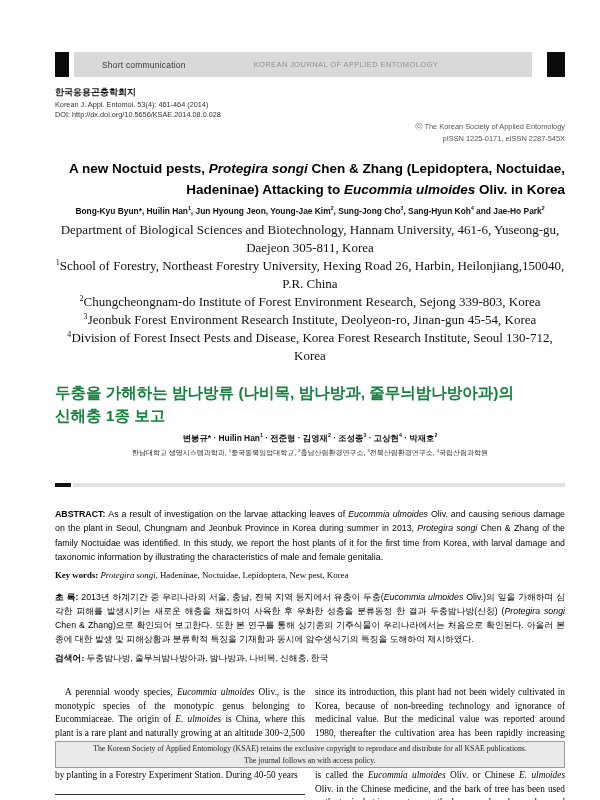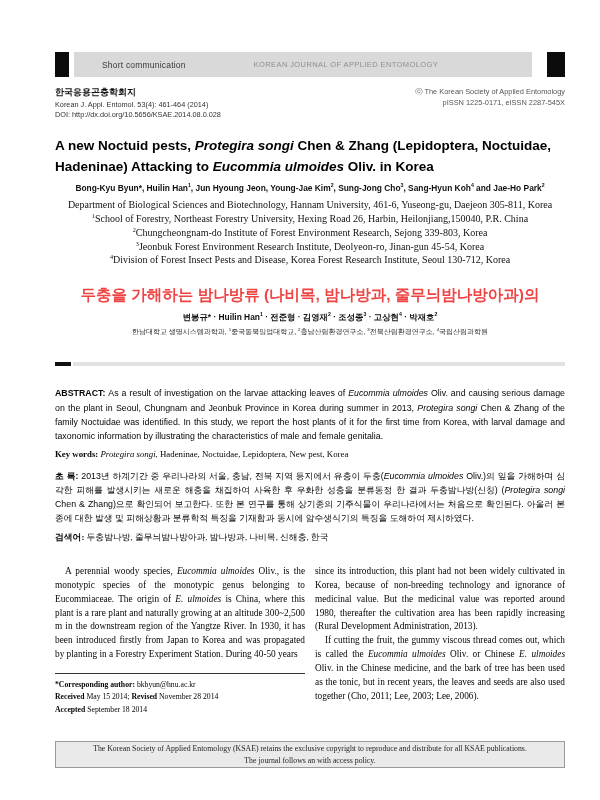--- a/index.html
+++ b/index.html
@@ -9,31 +9,31 @@
   
   .band { display:flex; height:25px; }
   .band-sq { background:#0c0c0c; }
   .band-sq.left { width:14px; margin-right:5px; }
   .band-sq.right { width:18px; margin-left:15px; }
   .band-bar { flex:1; background:#d9d9d9; display:flex; align-items:center; font-family:"Liberation Sans",sans-serif; }
   .band-type { font-size:8.5px; color:#3a3a3a; margin-left:28px; letter-spacing:.2px; }
   .band-journal { font-size:7.5px; color:#8f8f8f; margin-left:68px; letter-spacing:.4px; }
 
   
-  .masthead { margin-top:9px; display:flex; justify-content:space-between; font-family:"Liberation Sans",sans-serif; }
+  .masthead { margin-top:9px; display:flex; justify-content:space-between; font-family:"Liberation Sans",sans-serif;flex-direction:column; }
   .mh-left { font-size:7.3px; line-height:1.5; color:#333; }
   .mh-kr { font-size:9px; font-weight:bold; color:#111; }
   .mh-right { text-align:right; font-size:7.4px; line-height:1.55; color:#555; }
 
   
-  .title-en { margin-top:15px; text-align:left; font-family:"Liberation Sans",sans-serif; font-weight:bold; font-size:13.5px; line-height:1.55; color:#000; }
+  .title-en { margin-top:15px; text-align:right; font-family:"Liberation Sans",sans-serif; font-weight:bold; font-size:13.5px; line-height:1.55; color:#000; }
   .tline { display:block; white-space:nowrap; }
   .authors { margin-top:5px; text-align:center; font-family:"Liberation Sans",sans-serif; font-weight:bold; font-size:8.4px; color:#111; }
-  .affils { margin-top:5px; text-align:center; font-family:"Liberation Serif",serif; font-size:10px; line-height:1.38; color:#111; }
-  .title-kr { margin-top:16px; text-align:center; font-family:"Liberation Sans",sans-serif; font-weight:bold; font-size:15.5px; line-height:1.5; color:#ef4444; }
+  .affils { margin-top:5px; text-align:center; font-family:"Liberation Serif",serif; font-size:13px; line-height:1.38; color:#111; }
+  .title-kr { margin-top:16px; font-family:"Liberation Sans",sans-serif; font-weight:bold; font-size:15.5px; line-height:1.5; color:#15803d; }
   .authors-kr { margin-top:6px; text-align:center; font-family:"Liberation Sans",sans-serif; font-weight:bold; font-size:8.4px; color:#111; }
   .affils-kr { margin-top:4px; text-align:center; font-family:"Liberation Sans",sans-serif; font-size:7px; color:#222; }
 
   
   .divider { margin-top:25px; display:flex; height:4px; }
   .div-black { width:16px; background:#111; }
   .div-gray { flex:1; background:#e2e2e2; margin-left:2px; }
 
   
   .abstract { margin-top:20px; font-family:Liberation Sans, sans-serif; font-size:8.8px; line-height:1.62; text-align:justify; color:#050505; }
@@ -89,20 +89,21 @@
   <div class="affils">
     <div><span>Department of Biological Sciences and Biotechnology, Hannam University, 461-6, Yuseong-gu, Daejeon 305-811, Korea</span></div>
     <div><sup>1</sup><span>School of Forestry, Northeast Forestry University, Hexing Road 26, Harbin, Heilonjiang,150040, P.R. China</span></div>
     <div><sup>2</sup><span>Chungcheongnam-do Institute of Forest Environment Research, Sejong 339-803, Korea</span></div>
     <div><sup>3</sup><span>Jeonbuk Forest Environment Research Institute, Deolyeon-ro, Jinan-gun 45-54, Korea</span></div>
     <div><sup>4</sup><span>Division of Forest Insect Pests and Disease, Korea Forest Research Institute, Seoul 130-712, Korea</span></div>
   </div>
 
   <h2 class="title-kr">
     <span class="tline">두충을 가해하는 밤나방류 (나비목, 밤나방과, 줄무늬밤나방아과)의</span>
+    <span class="tline">신해충 1종 보고</span>
   </h2>
 
   <div class="authors-kr"><span>변봉규* · Huilin Han</span><sup>1</sup><span> · 전준형 · 김영재</span><sup>2</sup><span> · 조성종</span><sup>3</sup><span> · 고상현</span><sup>4</sup><span> · 박재호</span><sup>2</sup></div>
   <div class="affils-kr"><span>한남대학교 생명시스템과학과, </span><sup>1</sup><span>중국동북임업대학교, </span><sup>2</sup><span>충남산림환경연구소, </span><sup>3</sup><span>전북산림환경연구소, </span><sup>4</sup><span>국립산림과학원</span></div>
 
   <div class="divider">
     <span class="div-black"></span>
     <span class="div-gray"></span>
   </div>
 

